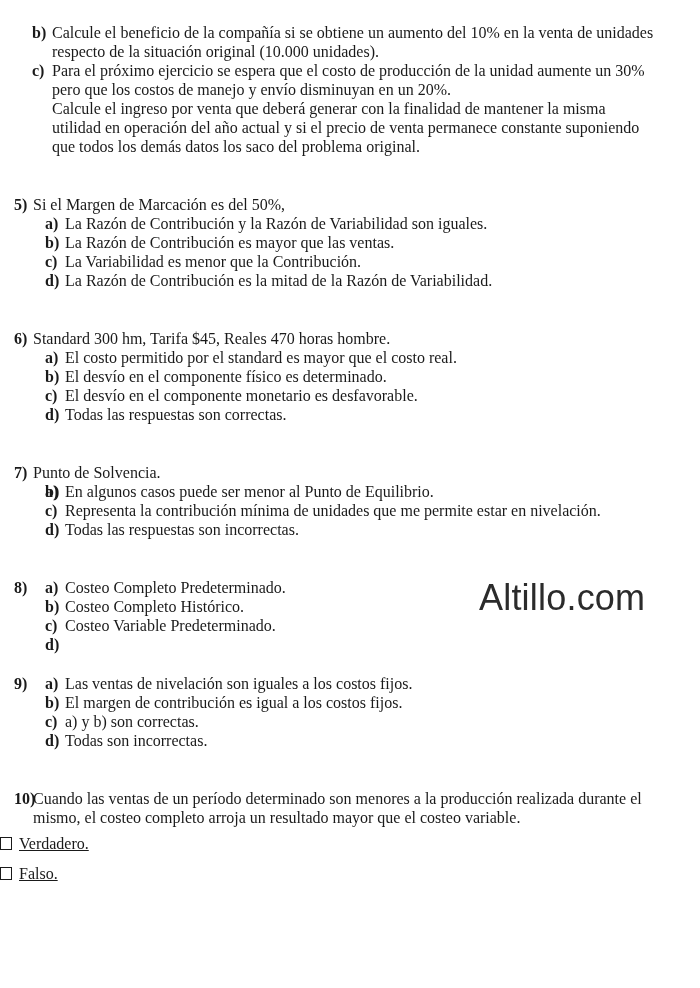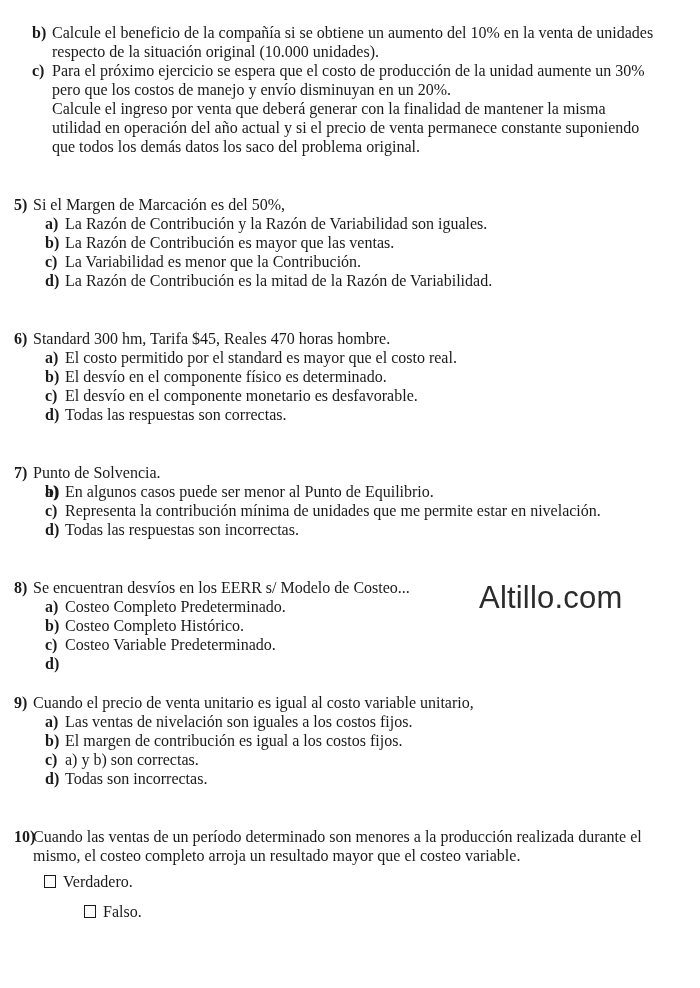--- a/index.html
+++ b/index.html
@@ -62,41 +62,41 @@
   .opt-label {
     position: absolute;
     left: 45px;
     top: 0;
     font-weight: bold;
   }
 
   
   .cb-row {
     position: relative;
-    padding-left: 44px;
+    text-decoration: underline;
   }
   .cb-row.cb1 { margin-top: 7px; }
-  .cb-row.cb2 { margin-top: 11px; margin-left: 40px; }
+  .cb-row.cb2 { margin-top: 11px; }
   .cb {
     display: inline-block;
     width: 10px;
     height: 11px;
     border: 1.4px solid #1a1a1a;
     margin-right: 7px;
     vertical-align: -1px;
     background: #ffffff;
   }
 
   
   .watermark {
     position: absolute;
     left: 479px;
     top: 584px;
     font-family: "Liberation Sans", "DejaVu Sans", sans-serif;
-    font-size: 31px;
+    font-size: 36px;
     line-height: 28px;
     color: #2b2b2b;
     letter-spacing: 0.2px;
     text-align: right;
   }
 </style>
 </head>
 <body>
 
 <div class="page">
@@ -181,21 +181,20 @@
     </div>
     <div class="opt">
       <span class="opt-label">d)</span>
       <span>Todas las respuestas son incorrectas.</span>
     </div>
   </section>
 
   <section class="question">
     <div class="stem-row">
       <span class="qnum">8)</span>
-      <span class="pre">Se encuentran desvíos en los EERR s/ Modelo de Costeo...</span>
     </div>
     <div class="opt">
       <span class="opt-label">a)</span>
       <span>Costeo Completo Predeterminado.</span>
     </div>
     <div class="opt">
       <span class="opt-label">b)</span>
       <span>Costeo Completo Histórico.</span>
     </div>
     <div class="opt">
@@ -203,21 +202,20 @@
       <span>Costeo Variable Predeterminado.</span>
     </div>
     <div class="opt">
       <span class="opt-label">d)</span>
     </div>
   </section>
 
   <section class="question">
     <div class="stem-row">
       <span class="qnum">9)</span>
-      <span class="pre">Cuando el precio de venta unitario es igual al costo variable unitario,</span>
     </div>
     <div class="opt">
       <span class="opt-label">a)</span>
       <span>Las ventas de nivelación son iguales a los costos fijos.</span>
     </div>
     <div class="opt">
       <span class="opt-label">b)</span>
       <span>El margen de contribución es igual a los costos fijos.</span>
     </div>
     <div class="opt">

